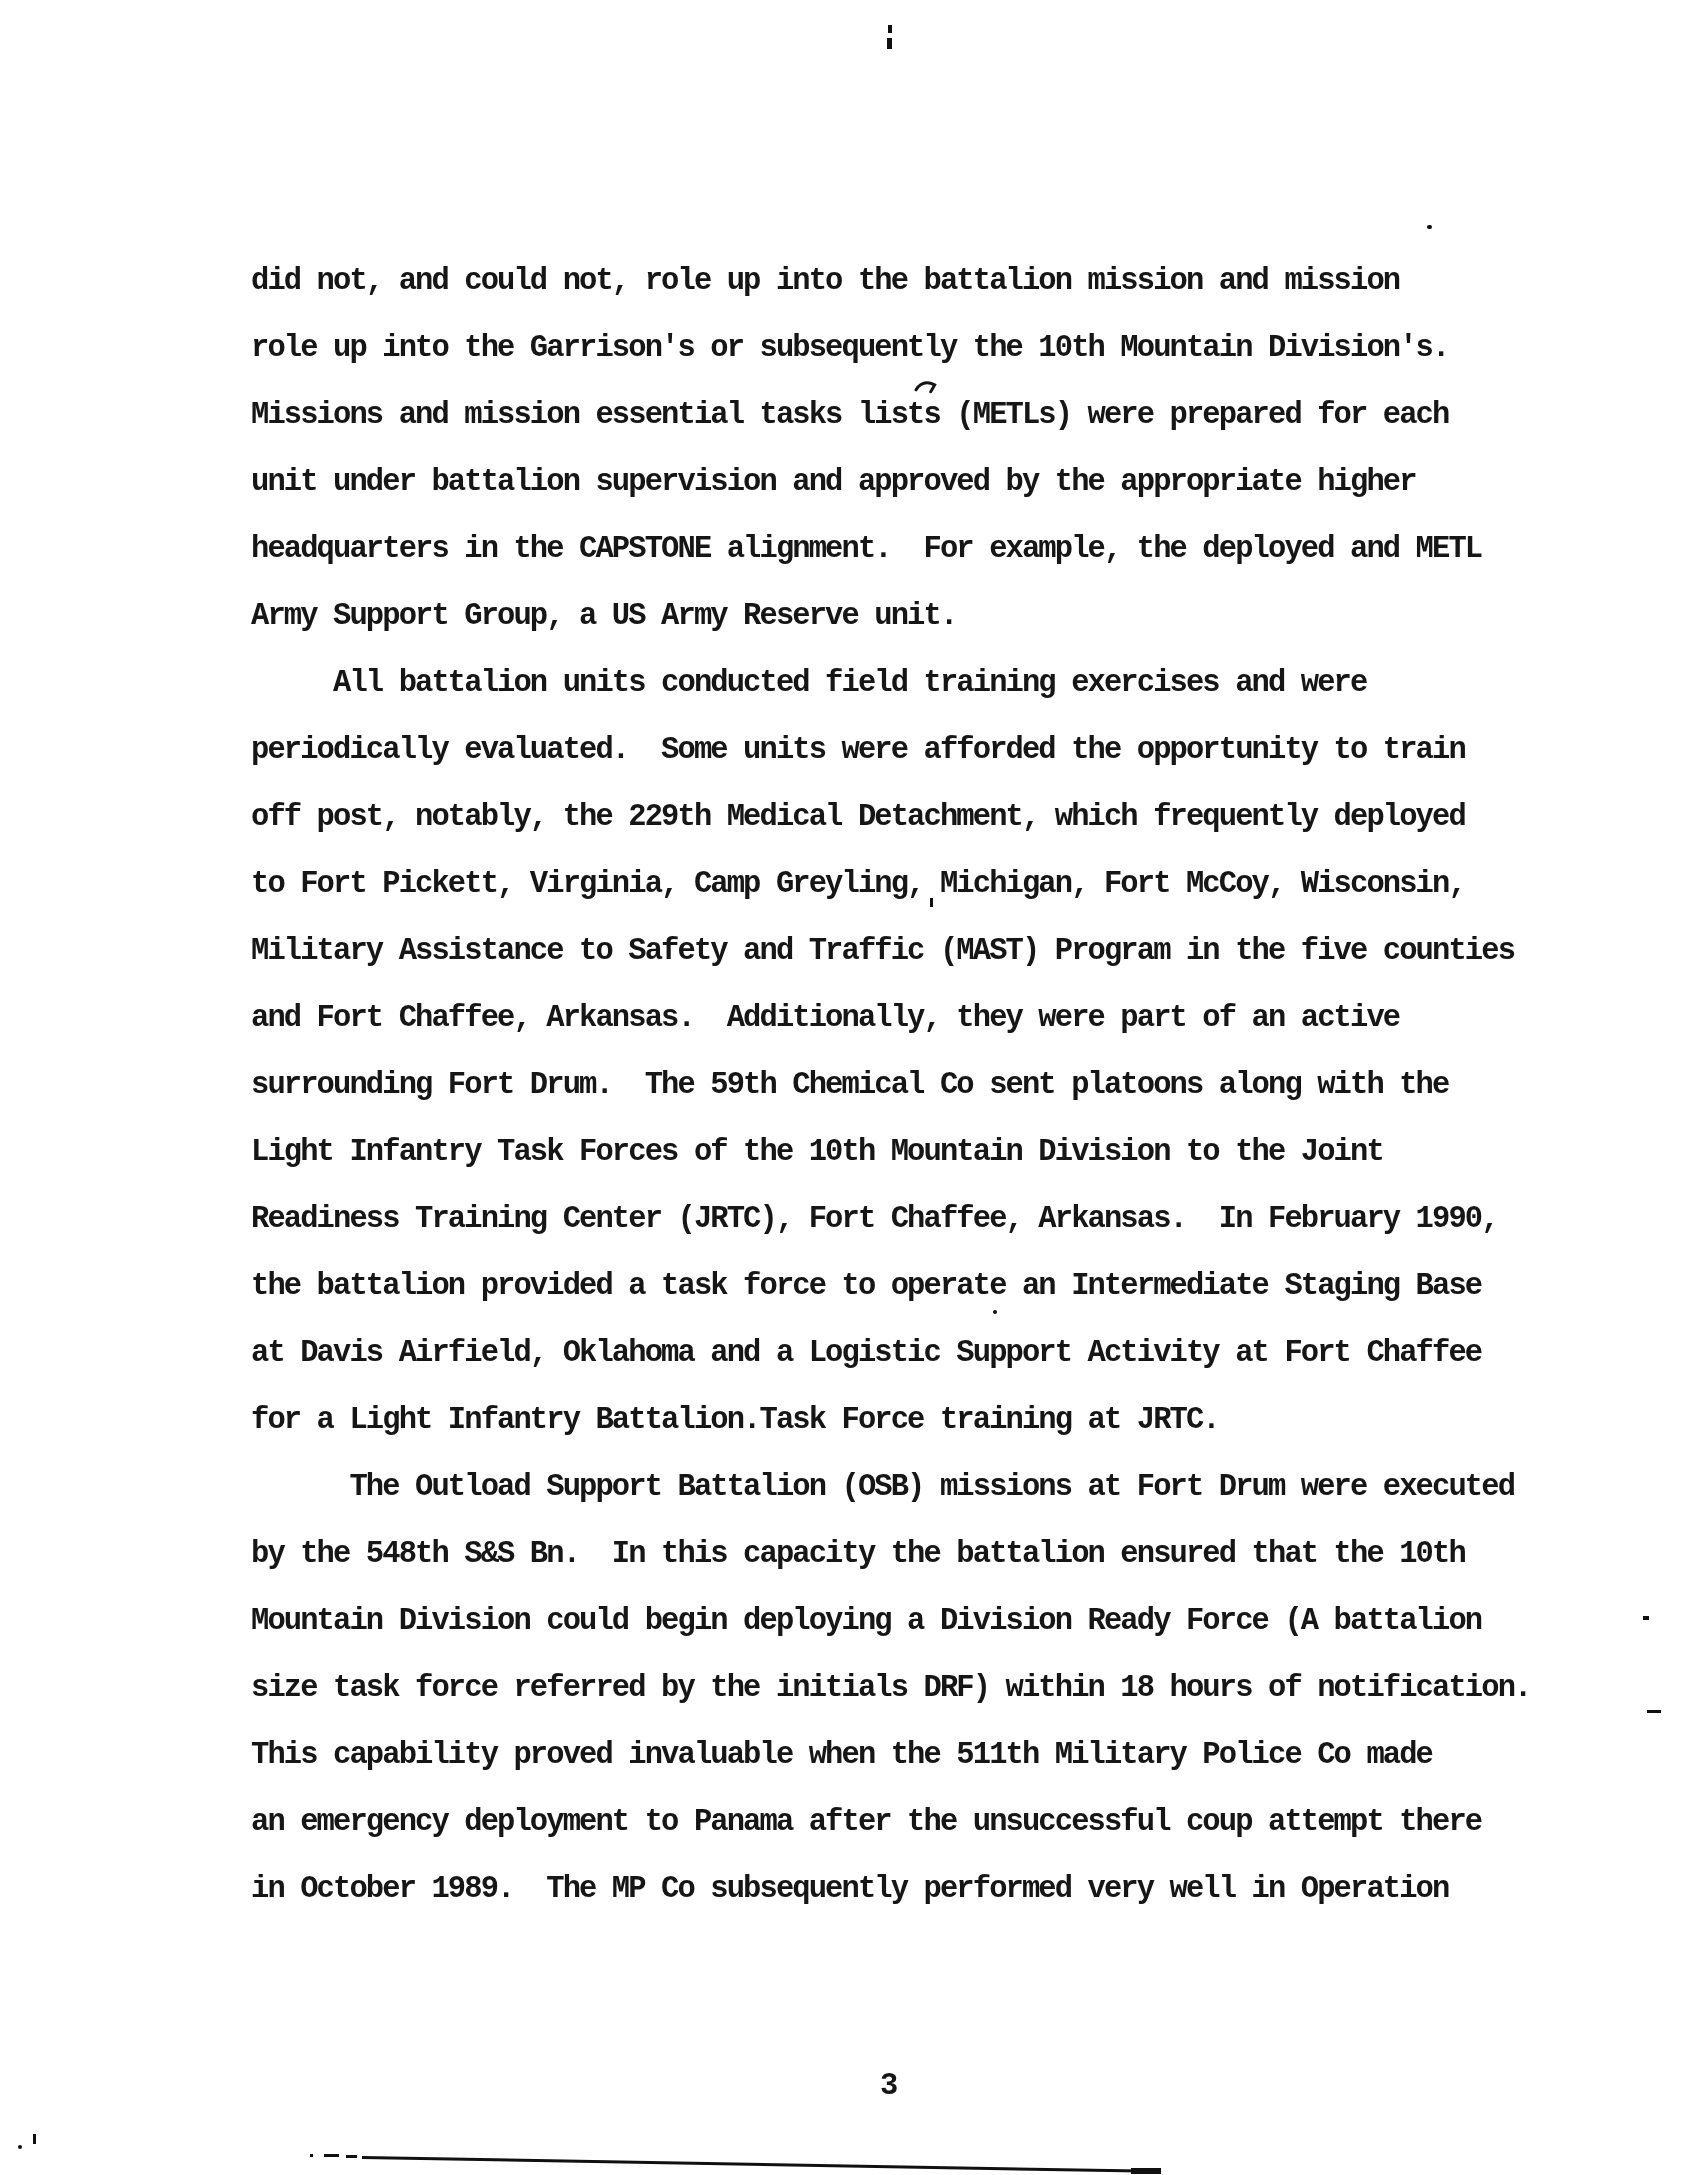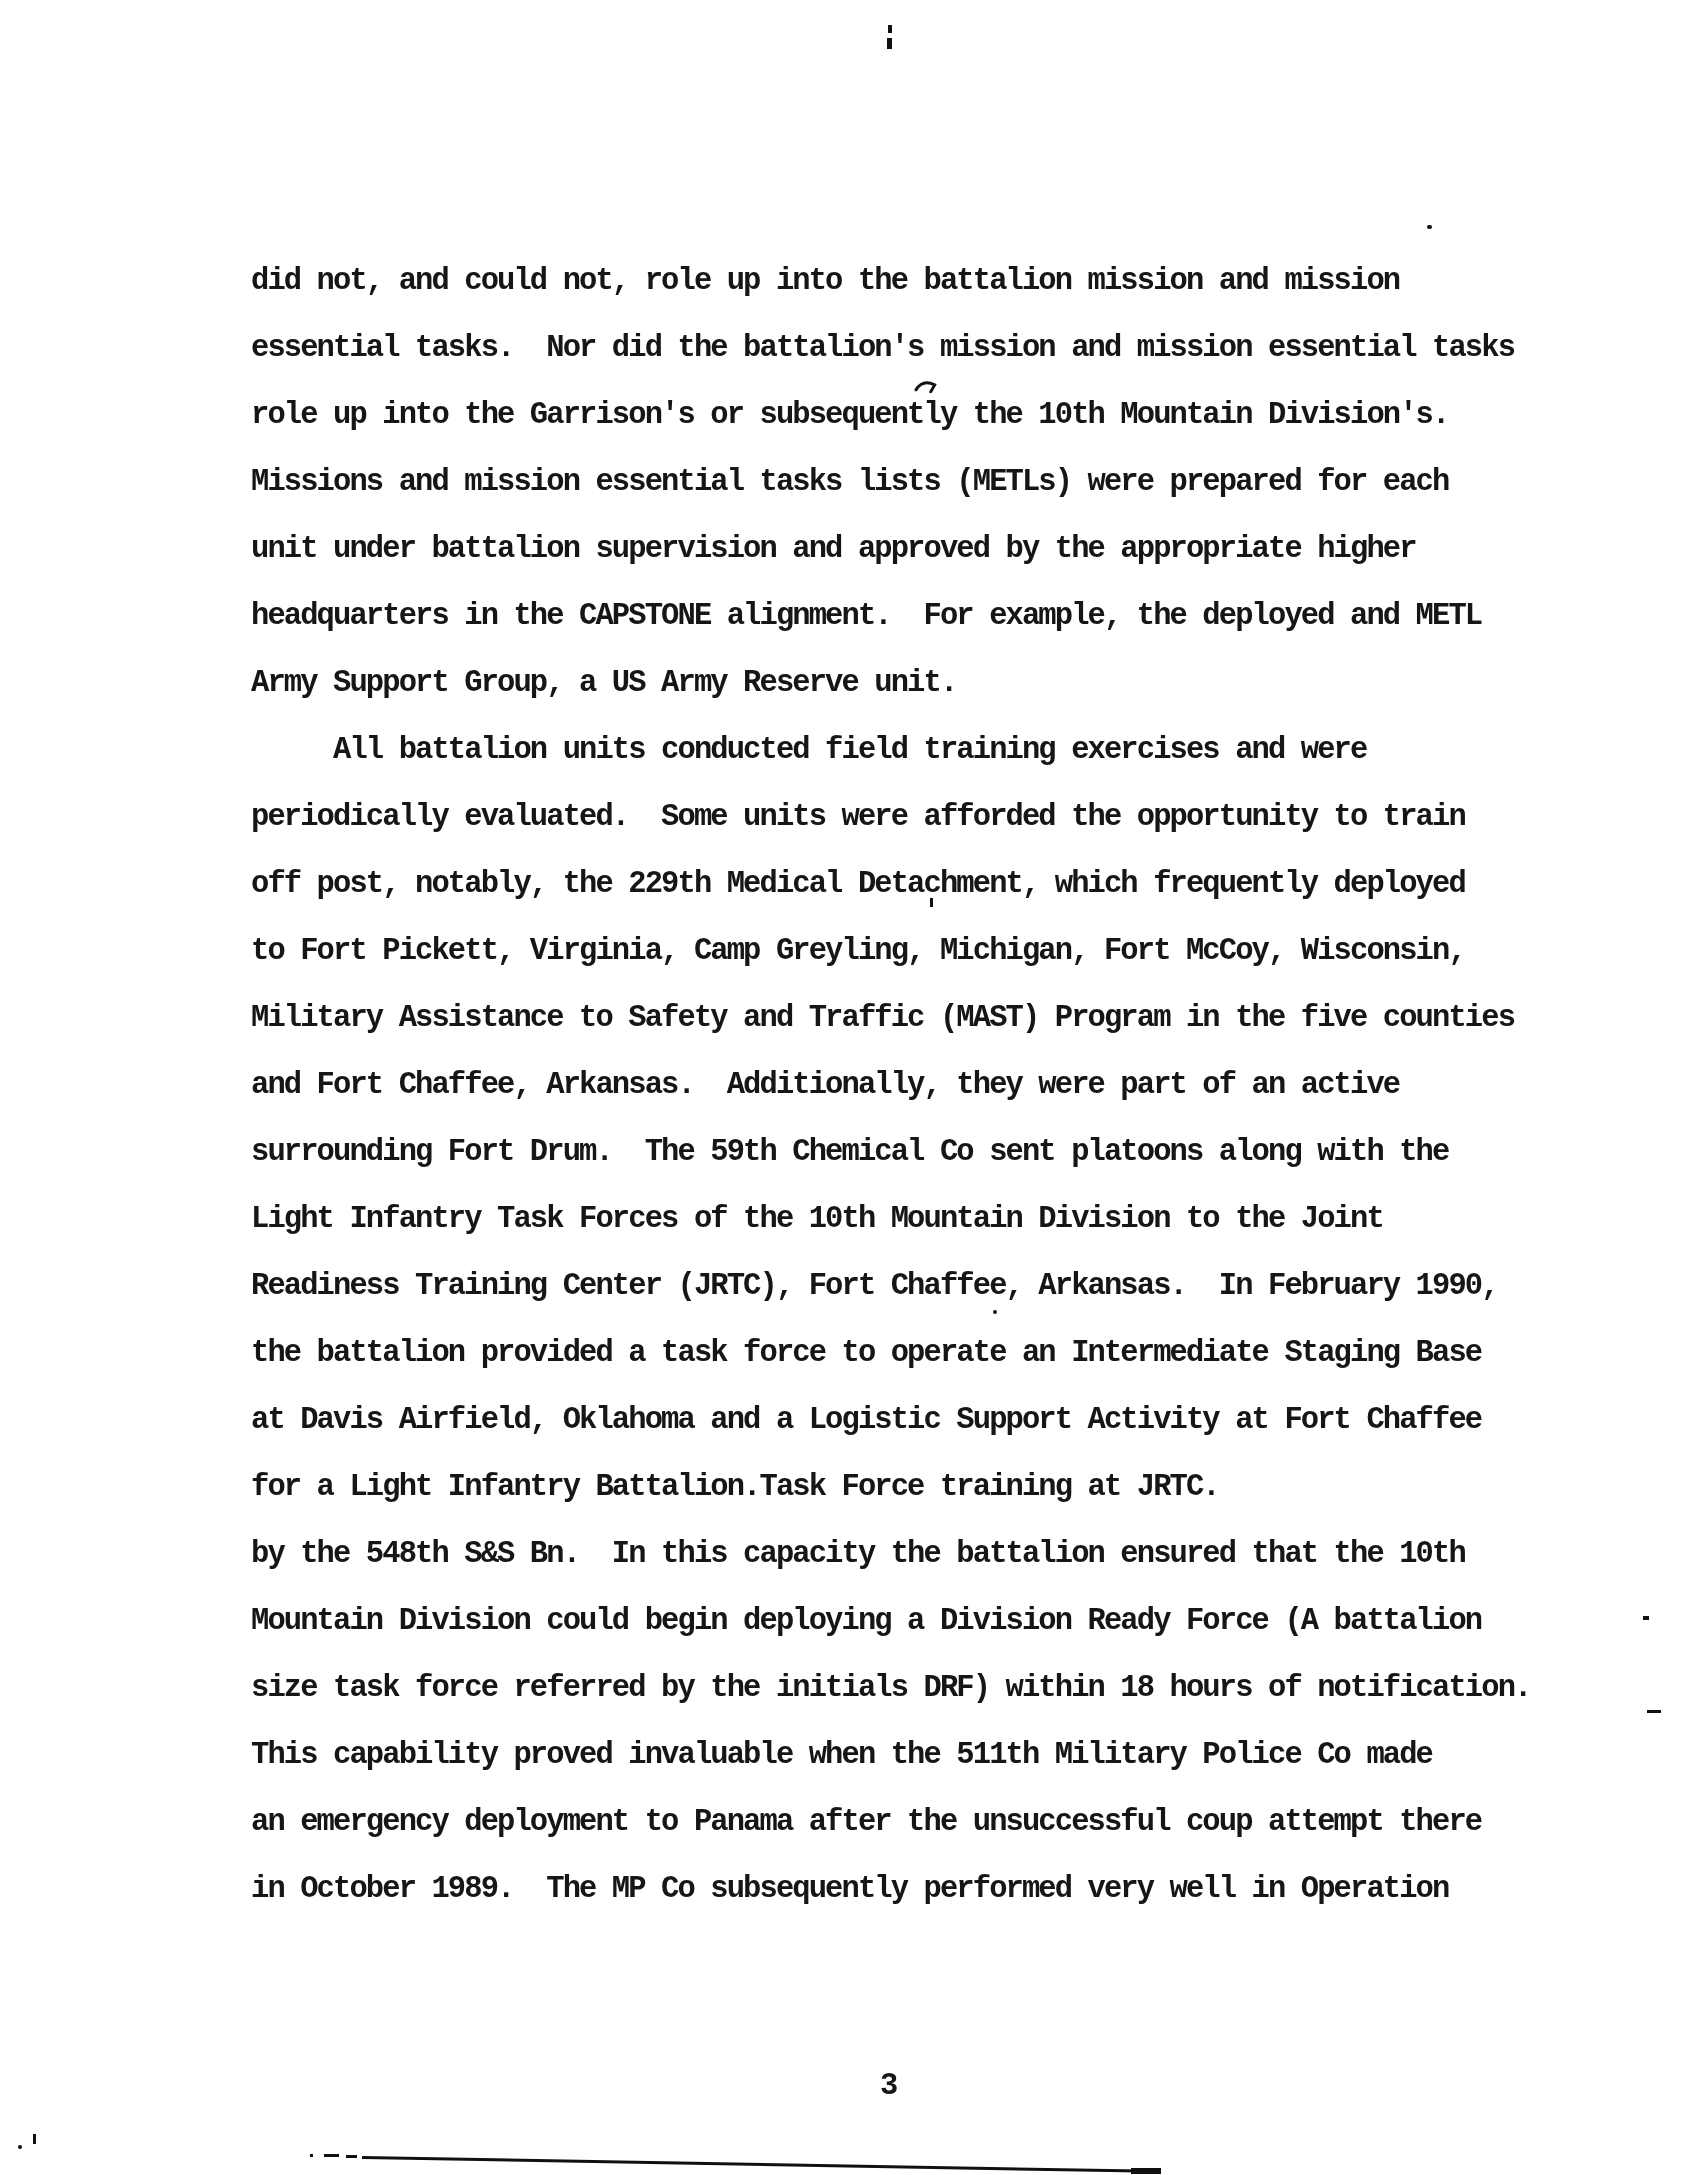--- a/index.html
+++ b/index.html
@@ -52,38 +52,38 @@
   .m-diag-end { left: 1131px; top: 2168px; width: 29.6px; height: 5.9px; }
   .m-caret { position: absolute; left: 914px; top: 378px; }
 </style>
 </head>
 <body>
 
 <div class="page">
 
   <div class="text-block" id="lines">
       <div class="line">did not, and could not, role up into the battalion mission and mission</div>
-      <div class="line">essential tasks.  Nor did the battalion's mission and mission essential tasks</div>
       <div class="line">role up into the Garrison's or subsequently the 10th Mountain Division's.</div>
       <div class="line">Missions and mission essential tasks lists (METLs) were prepared for each</div>
       <div class="line">unit under battalion supervision and approved by the appropriate higher</div>
       <div class="line">headquarters in the CAPSTONE alignment.  For example, the deployed and METL</div>
       <div class="line">Army Support Group, a US Army Reserve unit.</div>
       <div class="line">     All battalion units conducted field training exercises and were</div>
       <div class="line">periodically evaluated.  Some units were afforded the opportunity to train</div>
       <div class="line">off post, notably, the 229th Medical Detachment, which frequently deployed</div>
       <div class="line">to Fort Pickett, Virginia, Camp Greyling, Michigan, Fort McCoy, Wisconsin,</div>
       <div class="line">Military Assistance to Safety and Traffic (MAST) Program in the five counties</div>
       <div class="line">and Fort Chaffee, Arkansas.  Additionally, they were part of an active</div>
       <div class="line">surrounding Fort Drum.  The 59th Chemical Co sent platoons along with the</div>
       <div class="line">Light Infantry Task Forces of the 10th Mountain Division to the Joint</div>
       <div class="line">Readiness Training Center (JRTC), Fort Chaffee, Arkansas.  In February 1990,</div>
       <div class="line">the battalion provided a task force to operate an Intermediate Staging Base</div>
       <div class="line">at Davis Airfield, Oklahoma and a Logistic Support Activity at Fort Chaffee</div>
       <div class="line">for a Light Infantry Battalion.Task Force training at JRTC.</div>
+      <div class="line">      The Outload Support Battalion (OSB) missions at Fort Drum were executed</div>
       <div class="line">by the 548th S&amp;S Bn.  In this capacity the battalion ensured that the 10th</div>
       <div class="line">Mountain Division could begin deploying a Division Ready Force (A battalion</div>
       <div class="line">size task force referred by the initials DRF) within 18 hours of notification.</div>
       <div class="line">This capability proved invaluable when the 511th Military Police Co made</div>
       <div class="line">an emergency deployment to Panama after the unsuccessful coup attempt there</div>
       <div class="line">in October 1989.  The MP Co subsequently performed very well in Operation</div>
     </div>
 
   <div class="page-number">3</div>
 

